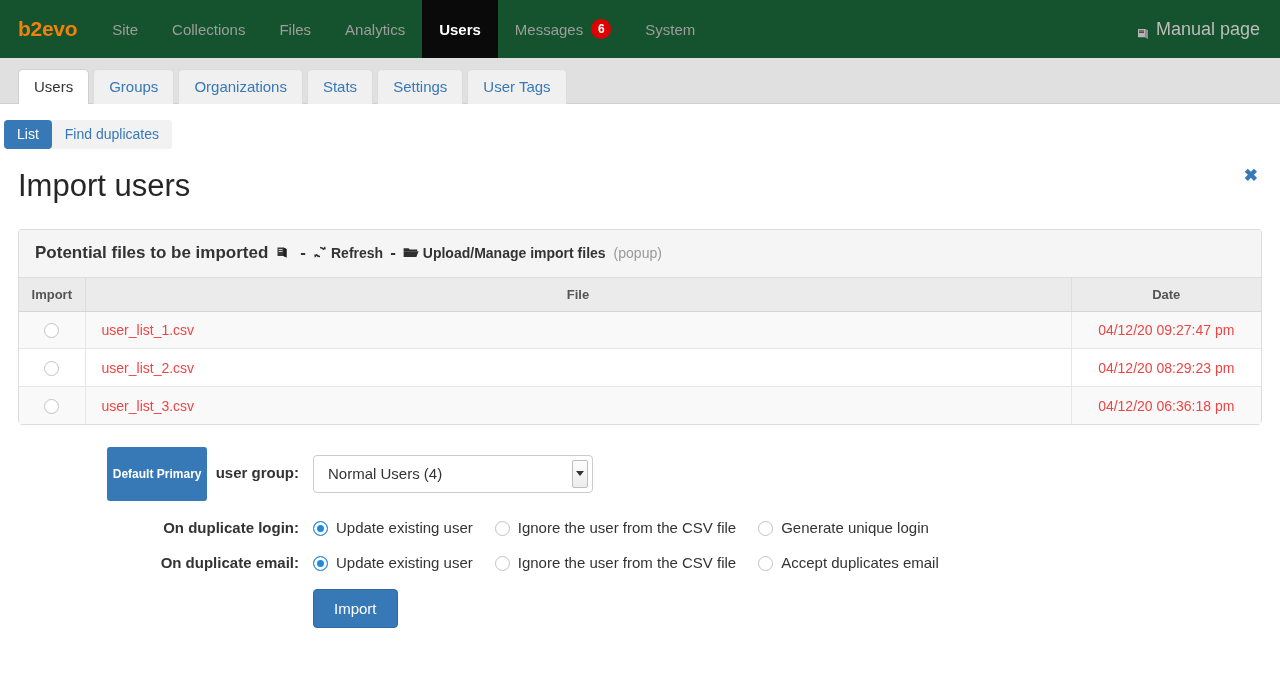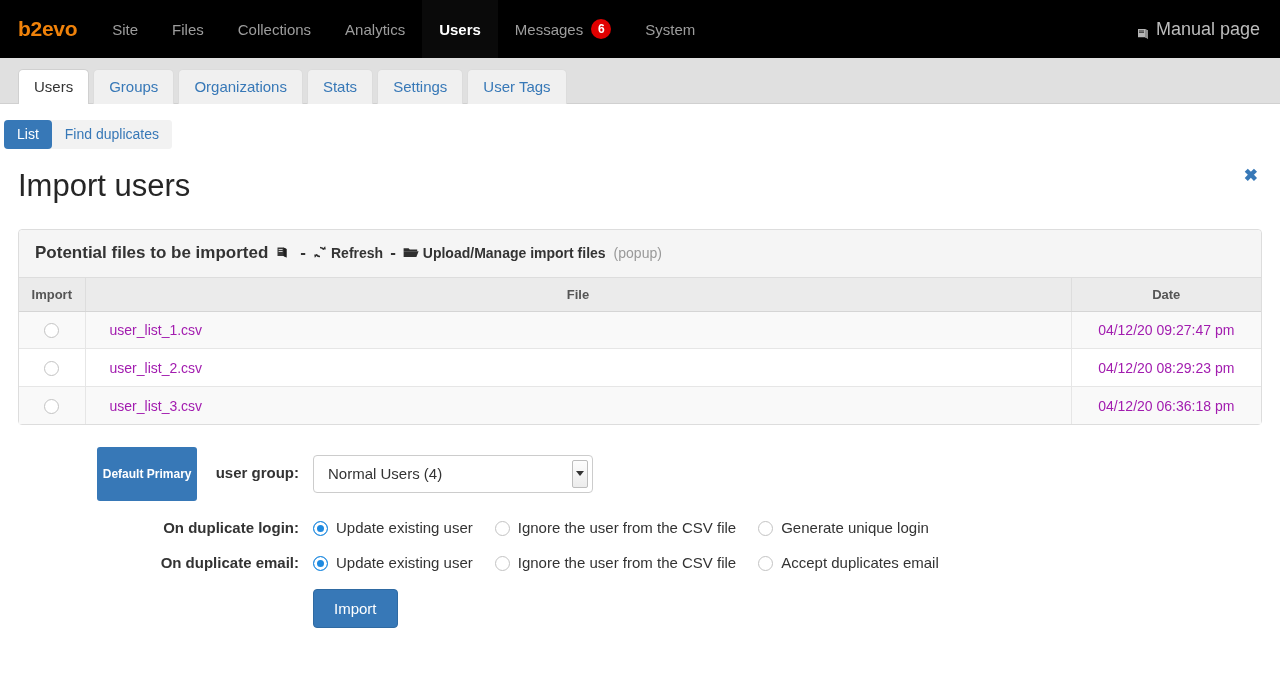--- a/index.html
+++ b/index.html
@@ -10,21 +10,21 @@
     background: #ffffff;
     font-family: "Liberation Sans", sans-serif;
     font-size: 14px;
     color: #333333;
     overflow: hidden;
   }
 
   
   .navbar {
     height: 58px;
-    background: #000000;
+    background: #14532d;
     display: flex;
     align-items: stretch;
     position: relative;
   }
   .brand {
     display: flex;
     align-items: center;
     padding: 0 18px 0 18px;
     font-size: 21px;
     font-weight: bold;
@@ -187,23 +187,23 @@
     border-bottom: 1px solid #d5d5d5;
     padding: 9px 12px;
     font-size: 13px;
     font-weight: bold;
     color: #555555;
     text-align: center;
   }
   table.files thead th.col-import { width: 66px; border-right: 1px solid #dddddd; }
   table.files thead th.col-date { width: 190px; border-left: 1px solid #dddddd; }
   table.files tbody td {
-    padding: 10px 24px;
+    padding: 10px 16px;
     border-bottom: 1px solid #e6e6e6;
-    color: #a21caf;
+    color: #ef4444;
   }
   table.files tbody tr:last-child td { border-bottom: none; }
   table.files tbody tr.odd td { background: #f9f9f9; }
   table.files tbody tr.even td { background: #ffffff; }
   td.col-import { text-align: center; border-right: 1px solid #e6e6e6; }
   td.col-file { padding-left: 20px; }
   td.col-date { text-align: center; border-left: 1px solid #e6e6e6; white-space: nowrap; }
 
   .radio {
     display: inline-block;
@@ -237,21 +237,21 @@
     white-space: nowrap;
   }
   .tag-badge {
     display: inline-block;
     background: #3778b7;
     color: #ffffff;
     font-size: 12px;
     font-weight: bold;
     border-radius: 3px;
     padding: 20px 6px;
-    margin-right: 14px;
+    margin-right: 4px;
     vertical-align: middle;
     cursor: pointer;
   }
   .select-box {
     width: 280px;
     height: 38px;
     border: 1px solid #cccccc;
     border-radius: 4px;
     background: #ffffff;
     display: flex;
@@ -303,24 +303,24 @@
 </head>
 <body>
 
 <div class="navbar">
   <div class="brand">b2evo</div>
   <div class="nav-items" id="nav-items">
       <a class="nav-item">
         <span>Site</span>
       </a>
       <a class="nav-item">
+        <span>Collections</span>
+      </a>
+      <a class="nav-item">
         <span>Files</span>
-      </a>
-      <a class="nav-item">
-        <span>Collections</span>
       </a>
       <a class="nav-item">
         <span>Analytics</span>
       </a>
       <a class="nav-item active">
         <span>Users</span>
       </a>
       <a class="nav-item">
         <span>Messages</span>
         <span class="badge-count">6</span>

